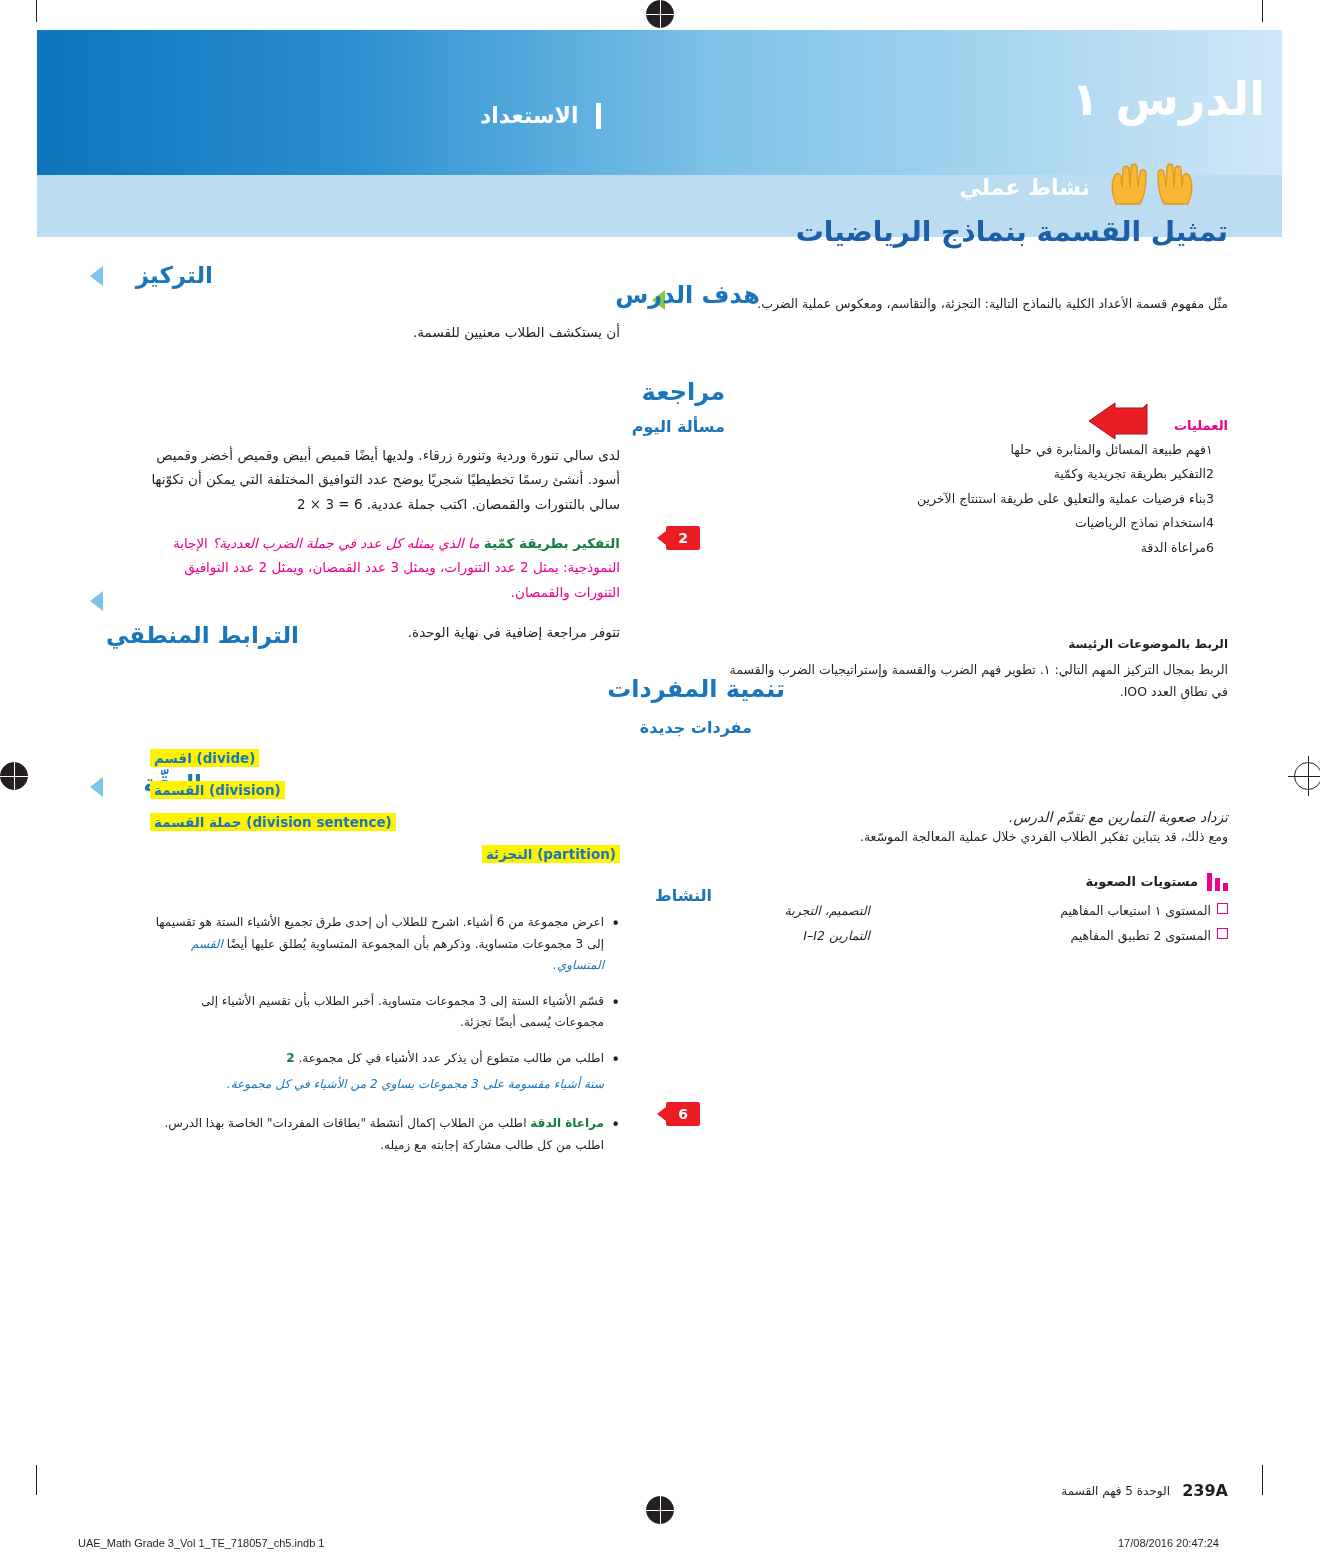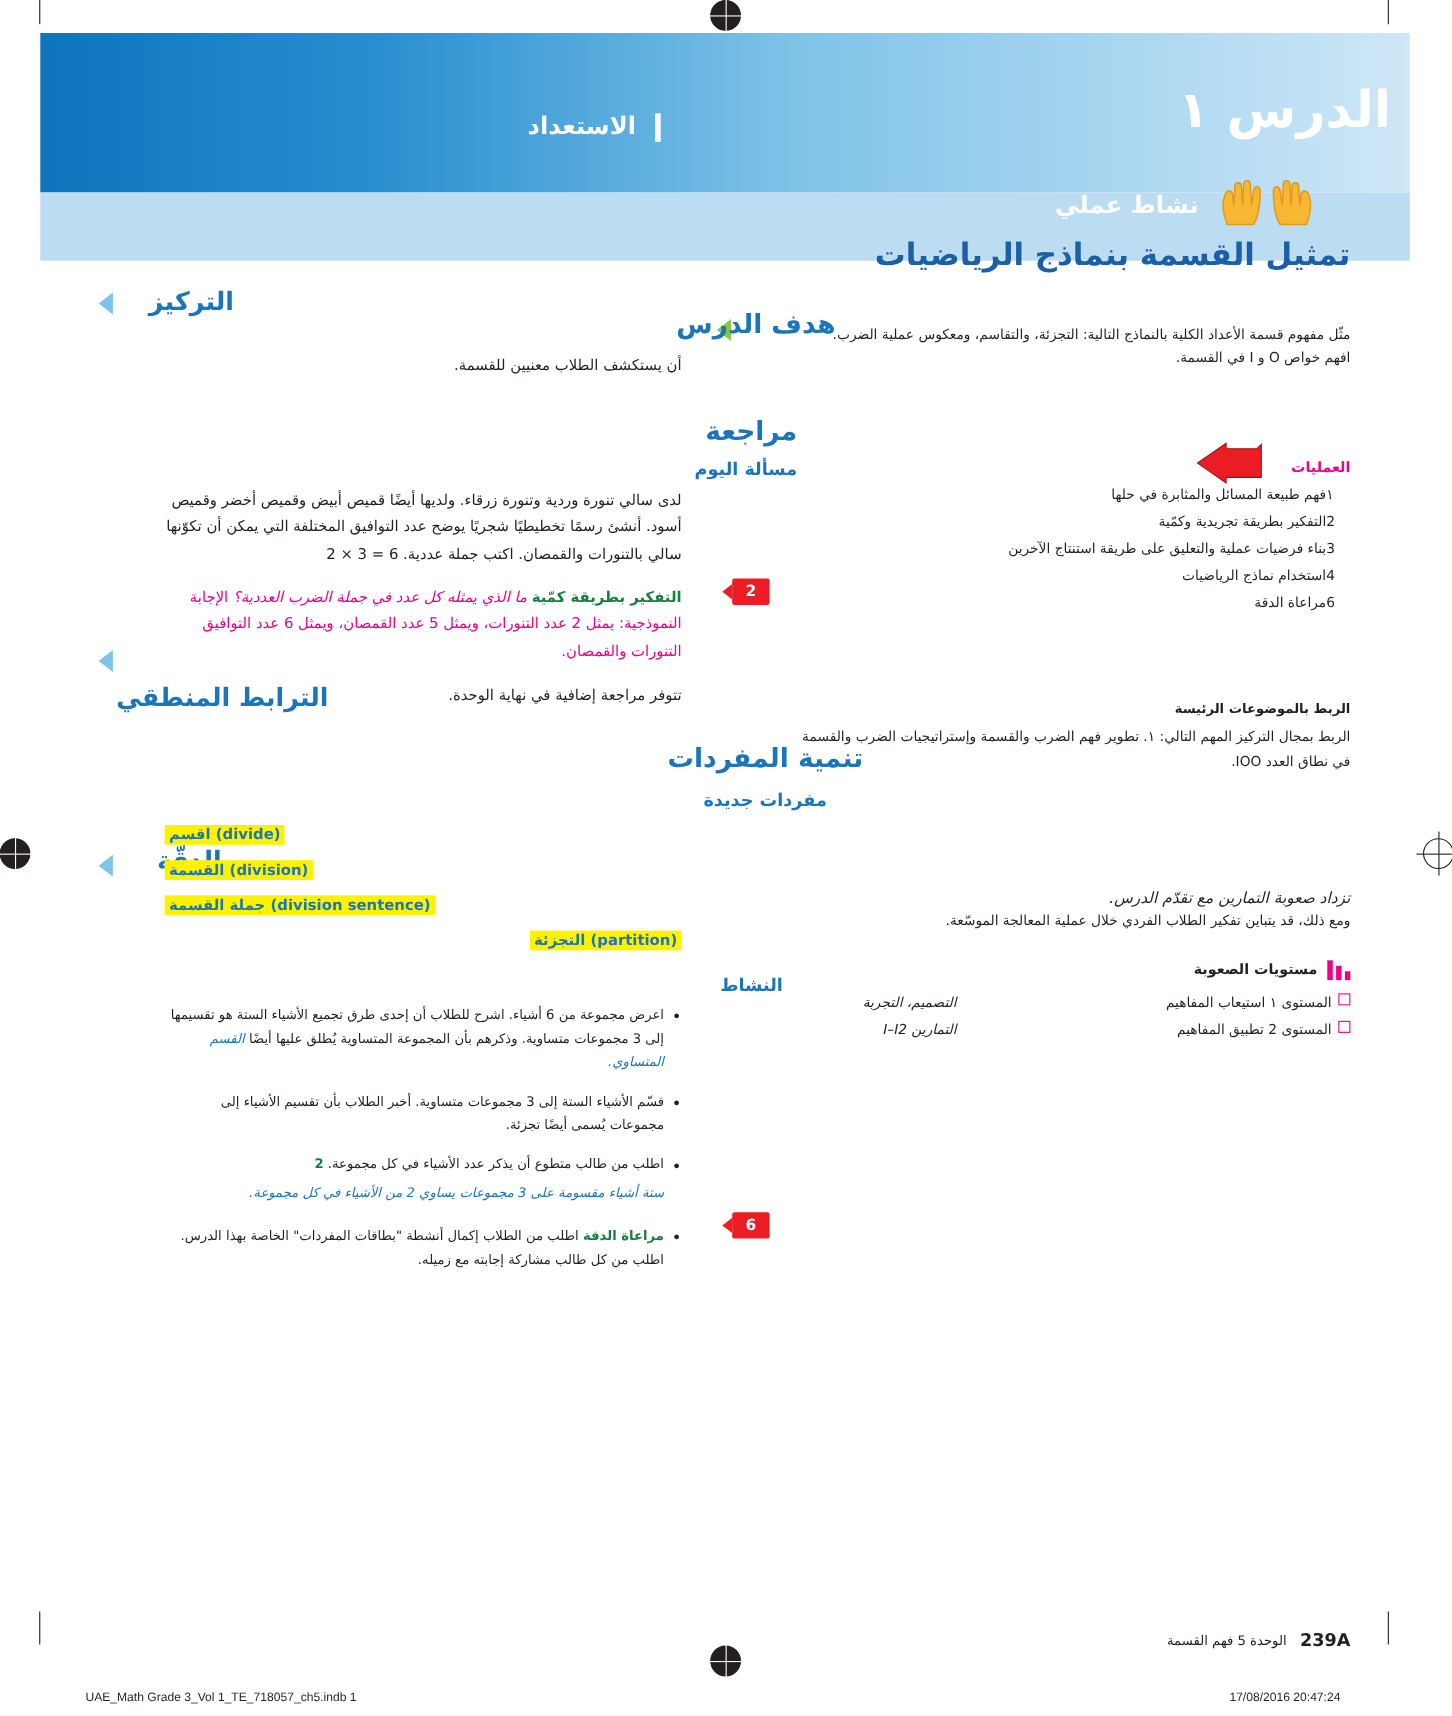--- a/index.html
+++ b/index.html
@@ -151,21 +151,20 @@
         <path d="M10 44 C6 34 5 24 8 17 C10 12 15 13 15 18 L16 27 L17 10 C17 5 23 5 23 10 L24 27 L25 8 C25 3 31 3 31 8 L32 27 L34 13 C35 8 40 9 40 14 C40 24 39 36 34 44 Z"></path>
         <path d="M82 44 C86 34 87 24 84 17 C82 12 77 13 77 18 L76 27 L75 10 C75 5 69 5 69 10 L68 27 L67 8 C67 3 61 3 61 8 L60 27 L58 13 C57 8 52 9 52 14 C52 24 53 36 58 44 Z"></path>
       </g>
     </svg>
   </div>
   <div class="title-ar">تمثيل القسمة بنماذج الرياضيات</div>
 
   <div class="arrow-blue" style="right:1217px;top:266px;"></div>
   <div class="sec-h" style="right:1107px;top:262px;">التركيز</div>
   <div class="rcol body-ar" style="top:293px;width:500px;font-size:12.5px;">مثّل مفهوم قسمة الأعداد الكلية بالنماذج التالية: التجزئة، والتقاسم، ومعكوس عملية الضرب.</div>
-  <div class="rcol body-ar" style="top:314px;width:500px;font-size:12.5px;">افهم خواص O و I في القسمة.</div>
 
   <div class="red-arrow">
     <svg width="65" height="40" viewBox="0 0 65 40">
       <path d="M62 4 L62 34 L30 34 L30 39 L4 21 L30 3 L30 8 L58 8 Z" fill="#ec1c24"></path>
       <path d="M62 4 L62 34 L30 34 L30 39 L4 21 L30 3 L30 8 L58 8 Z" fill="none" stroke="#a11216" stroke-width="1"></path>
     </svg>
   </div>
   <div class="practices-title">العمليات</div>
 
   <div class="practice-list">
@@ -223,21 +222,21 @@
 
   <div class="lsec" style="right:595px;top:378px;">مراجعة</div>
   <div class="lsub" style="right:595px;top:417px;">مسألة اليوم</div>
   <div class="ltext" style="right:700px;top:443px;width:470px;">لدى سالي تنورة وردية وتنورة زرقاء. ولديها أيضًا قميص أبيض وقميص أخضر وقميص أسود. أنشئ رسمًا تخطيطيًا شجريًا يوضح عدد التوافيق المختلفة التي يمكن أن تكوّنها سالي بالتنورات والقمصان. اكتب جملة عددية. 6 = 3 × 2</div>
 
   <div class="callout" style="right:620px;top:526px;">2</div>
   <div class="ltext" style="right:700px;top:531px;width:450px;">
     <span class="pinkb">التفكير بطريقة كمّية</span>
     <span class="pink" style="font-style:italic;margin-top:31px;">ما الذي يمثله كل عدد في جملة الضرب العددية؟</span>
     <span class="pink">الإجابة النموذجية:</span>
-    <span class="pink">يمثل 2 عدد التنورات، ويمثل 5 عدد القمصان، ويمثل 6 عدد التوافيق التنورات والقمصان.</span>
+    <span class="pink">يمثل 2 عدد التنورات، ويمثل 3 عدد القمصان، ويمثل 2 عدد التوافيق التنورات والقمصان.</span>
   </div>
   <div class="ltext" style="right:700px;top:620px;width:470px;">تتوفر مراجعة إضافية في نهاية الوحدة.</div>
 
   <div class="lsec" style="right:535px;top:675px;">تنمية المفردات</div>
   <div class="lsub" style="right:568px;top:718px;">مفردات جديدة</div>
 
   <div style="position:absolute;right:700px;top:748px;width:470px;text-align:left;direction:ltr;">
     <span class="hl">اقسم (divide)</span>
   </div>
   <div style="position:absolute;right:700px;top:780px;width:470px;text-align:left;direction:ltr;">

